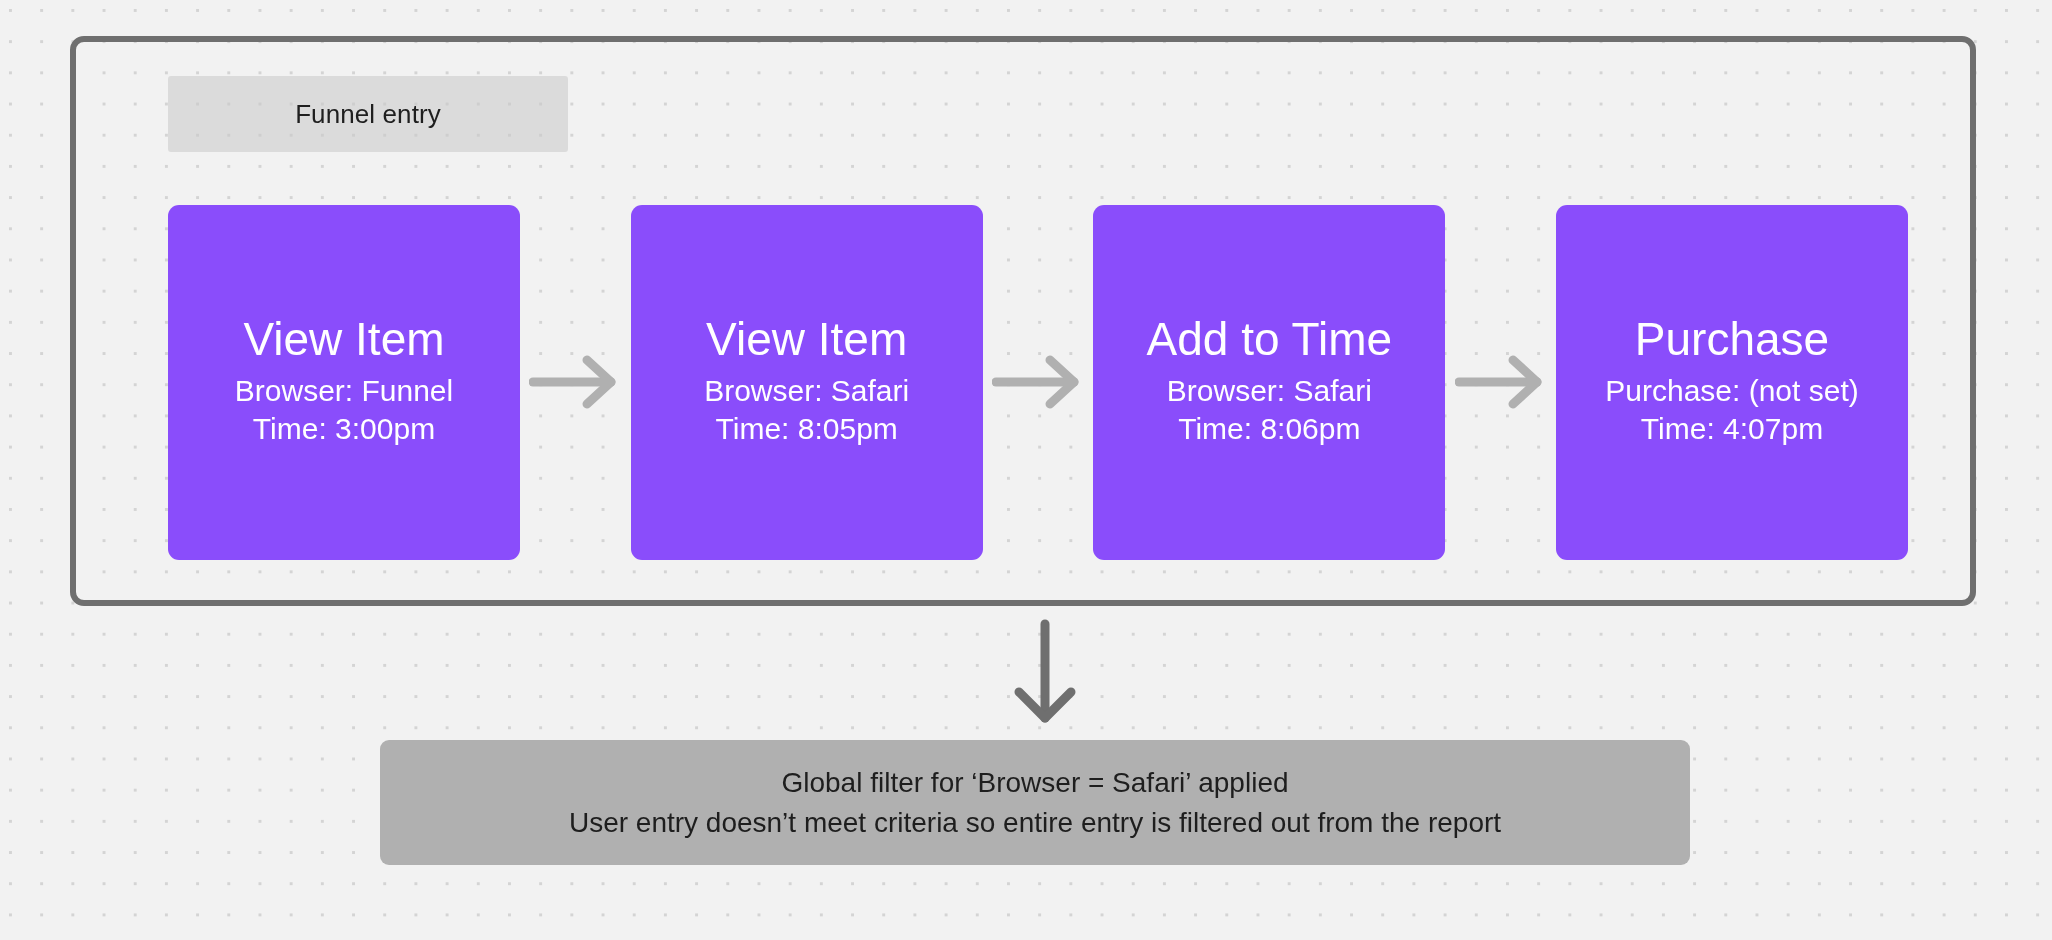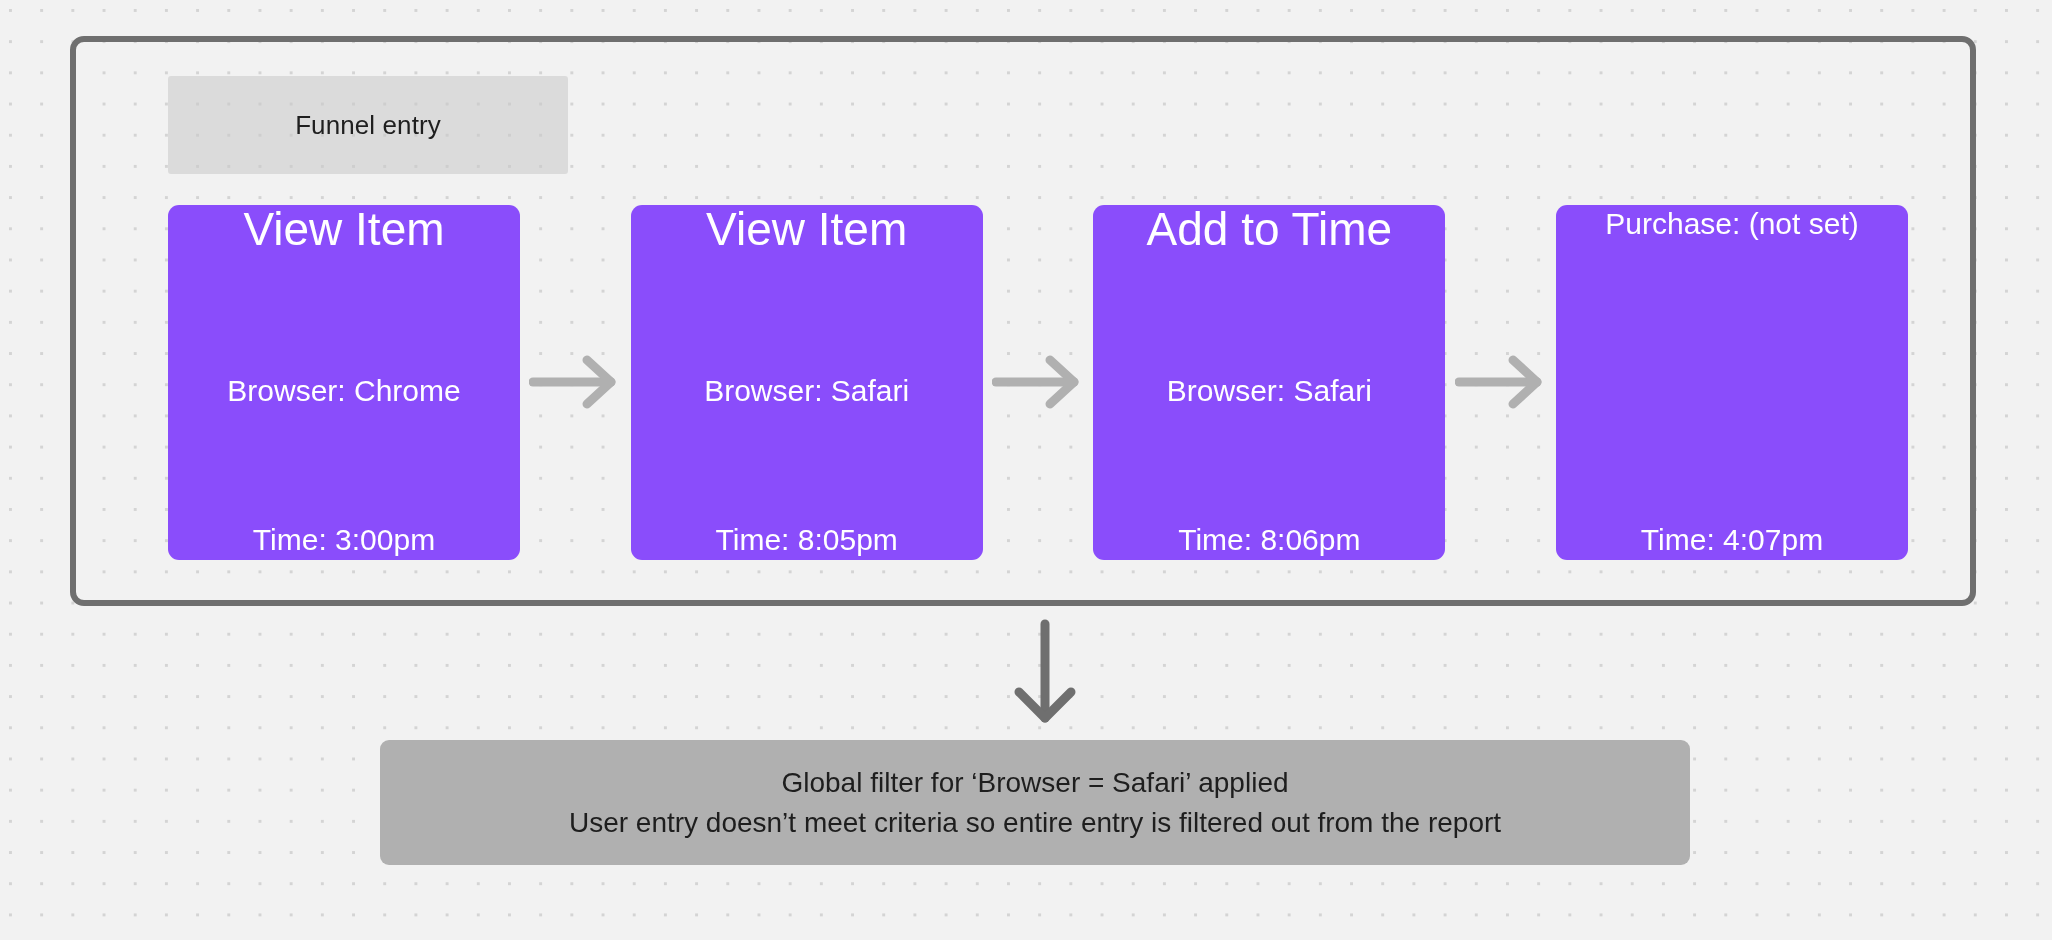--- a/index.html
+++ b/index.html
@@ -30,21 +30,21 @@
     border: 6px solid #6f6f6f;
     border-radius: 14px;
     background: transparent;
   }
 
   #funnel-entry-badge {
     position: absolute;
     left: 92px;
     top: 34px;
     width: 400px;
-    height: 98px;
+    height: 76px;
     background: rgba(200, 200, 200, 0.55);
     border-radius: 3px;
     display: flex;
     align-items: center;
     justify-content: center;
   }
   #funnel-entry-badge .badge-label {
     font-size: 26px;
     color: #1f1f1f;
     letter-spacing: 0.1px;
@@ -64,25 +64,24 @@
 
   .step-card {
     width: 352px;
     height: 355px;
     flex: 0 0 352px;
     background-color: #8a4dfb;
     border-radius: 11px;
     display: flex;
     flex-direction: column;
     align-items: center;
-    justify-content: space-between;
+    justify-content: center;
     color: #ffffff;
     box-sizing: border-box;
     padding: 0 10px;
-    gap: 29px;
   }
   .step-title {
     font-size: 46px;
     line-height: 1.05;
     font-weight: 400;
     margin-bottom: 8px;
     white-space: nowrap;
   }
   .step-detail {
     font-size: 30px;
@@ -137,21 +136,21 @@
 <div id="funnel-container">
 
   <div id="funnel-entry-badge">
     <span class="badge-label">Funnel entry</span>
   </div>
 
   <div id="steps-row">
 
     <div class="step-card">
       <div class="step-title">View Item</div>
-      <div class="step-detail">Browser: Chrome</div>
+      <div class="step-detail">Browser: Funnel</div>
       <div class="step-detail">Time: 3:00pm</div>
     </div>
 
     <div class="step-arrow">
       <svg width="92" height="58" viewBox="0 0 92 58" aria-hidden="true">
         <g stroke="#b0b0b0" stroke-width="9" fill="none" stroke-linecap="round" stroke-linejoin="round">
           <line x1="4" y1="29" x2="82" y2="29"></line>
           <polyline points="58,7 82,29 58,51"></polyline>
         </g>
       </svg>
@@ -181,20 +180,21 @@
     <div class="step-arrow">
       <svg width="92" height="58" viewBox="0 0 92 58" aria-hidden="true">
         <g stroke="#b0b0b0" stroke-width="9" fill="none" stroke-linecap="round" stroke-linejoin="round">
           <line x1="4" y1="29" x2="82" y2="29"></line>
           <polyline points="58,7 82,29 58,51"></polyline>
         </g>
       </svg>
     </div>
 
     <div class="step-card">
+      <div class="step-title">Purchase</div>
       <div class="step-detail">Purchase: (not set)</div>
       <div class="step-detail">Time: 4:07pm</div>
     </div>
 
   </div>
 </div>
 
 <div id="down-arrow-connector">
   <svg width="90" height="110" viewBox="0 0 90 110" aria-hidden="true">
     <g stroke="#6f6f6f" stroke-width="9" fill="none" stroke-linecap="round" stroke-linejoin="round">

